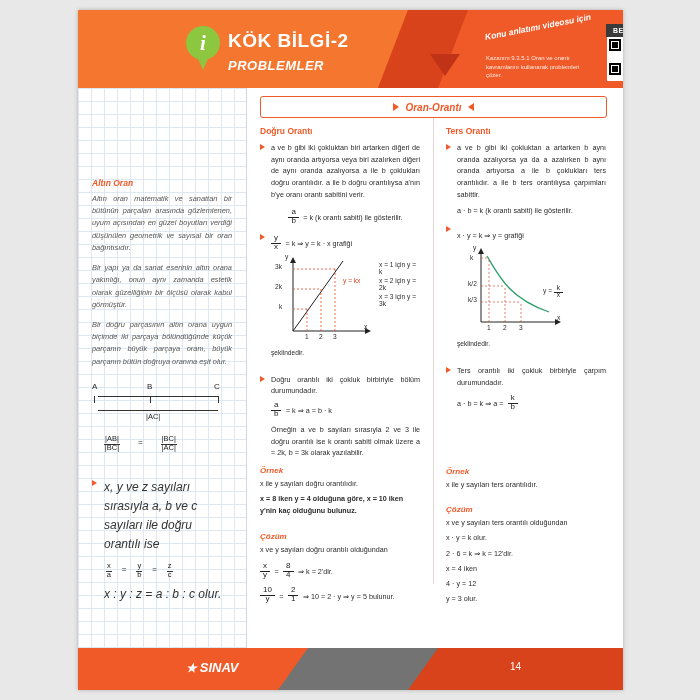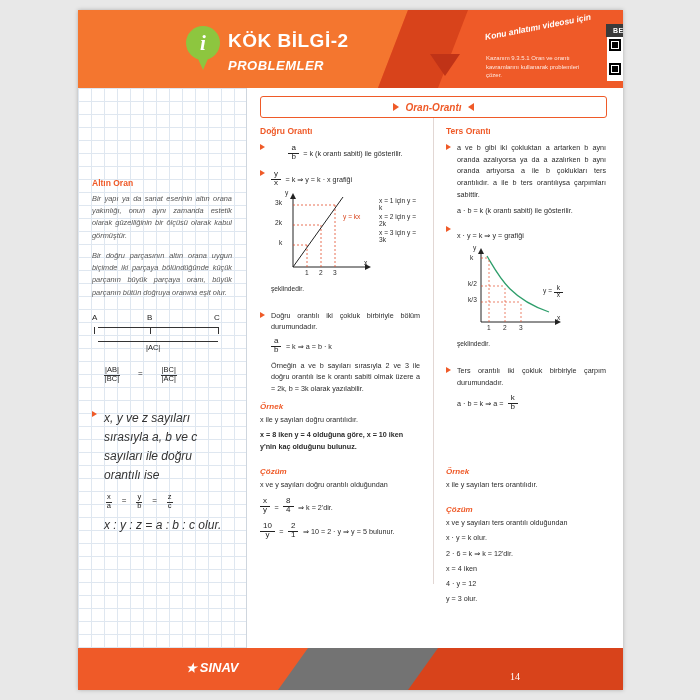--- a/index.html
+++ b/index.html
@@ -83,21 +83,21 @@
     position:absolute;left:0;top:0;width:168px;height:560px;
     background-image:
       linear-gradient(to right, #dfe7f0 1px, transparent 1px),
       linear-gradient(to bottom, #dfe7f0 1px, transparent 1px);
     background-size:13px 13px;
   }
   .vline{position:absolute;left:168px;top:0;width:1px;height:560px;background:#cfd6de;}
   .midline{position:absolute;left:355px;top:16px;width:1px;height:480px;background:#e2d7d4;}
   
   .left-col{position:absolute;left:14px;top:90px;width:140px;}
-  .lc-title{color:#ef5a28;font-size:8.5px;font-weight:bold;margin-bottom:5px;}
+  .lc-title{color:#ef5a28;font-size:8.5px;font-weight:bold;font-style:italic;margin-bottom:5px;}
   .lc-p{color:#555;font-size:7.4px;line-height:1.65;font-style:italic;margin-bottom:8px;text-align:justify;}
   .seg{position:relative;margin-top:14px;height:46px;}
   .seg .line{position:absolute;left:6px;top:14px;width:120px;height:1px;background:#333;}
   .seg .t1{position:absolute;left:2px;top:14px;width:1px;height:7px;background:#333;}
   .seg .t2{position:absolute;left:58px;top:14px;width:1px;height:7px;background:#333;}
   .seg .t3{position:absolute;left:126px;top:14px;width:1px;height:7px;background:#333;}
   .seg .lbl{position:absolute;top:0;font-size:8px;color:#222;}
   .seg .ac{position:absolute;left:54px;top:30px;font-size:7.5px;color:#222;}
   .seg .acbar{position:absolute;left:6px;top:28px;width:120px;height:1px;background:#333;}
   .frac-row{display:flex;gap:18px;margin-top:6px;margin-left:12px;}
@@ -148,21 +148,21 @@
     clip-path:polygon(0 0,230px 0,200px 42px,0 42px);
   }
   .f-dark{
     position:absolute;left:330px;top:0;width:215px;height:42px;background:#d8431b;
     clip-path:polygon(30px 0,215px 0,215px 42px,0 42px);
   }
   .f-logo{
     position:absolute;left:108px;top:12px;color:#fff;font-size:13px;font-weight:bold;font-style:italic;
   }
   .f-logo .s{display:inline-block;color:#fff;margin-right:3px;font-size:12px;}
-  .pageno{position:absolute;left:432px;top:23px;color:#fff;font-size:10px;font-family:Liberation Serif, serif;}
+  .pageno{position:absolute;left:432px;top:13px;color:#fff;font-size:10px;}
 </style>
 </head>
 <body>
 
 <div class="page">
 
   <div class="header">
     <div class="hdr-orange"></div>
     <div class="hdr-light"></div>
     <div class="hdr-dark-tri"></div>
@@ -239,20 +239,21 @@
     <div class="kazanim">Kazanım 9.3.5.1 Oran ve orantı kavramlarını kullanarak problemleri çözer.</div>
   </div>
 
   <div class="body">
     <div class="grid-left"></div>
     <div class="vline"></div>
     <div class="midline"></div>
 
     <div class="left-col">
       <div class="lc-title">Altın Oran</div>
+      <div class="lc-p">Altın oran matematik ve sanattan bir bütünün parçaları arasında gözlemlenen, uyum açısından en güzel boyutları verdiği düşünülen geometrik ve sayısal bir oran bağıntısıdır.</div>
       <div class="lc-p">Bir yapı ya da sanat eserinin altın orana yakınlığı, onun aynı zamanda estetik olarak güzelliğinin bir ölçüsü olarak kabul görmüştür.</div>
       <div class="lc-p">Bir doğru parçasının altın orana uygun biçimde iki parçaya bölündüğünde küçük parçanın büyük parçaya oranı, büyük parçanın bütün doğruya oranına eşit olur.</div>
 
       <div class="seg">
         <div class="lbl" style="left:0">A</div>
         <div class="lbl" style="left:55px">B</div>
         <div class="lbl" style="left:122px">C</div>
         <div class="line"></div>
           <div class="t1"></div>
           <div class="t2"></div>
@@ -300,20 +301,21 @@
       <span class="tri-r"></span>
       <span class="txt">Oran-Orantı</span>
       <span class="tri-l"></span>
     </div>
 
     <div class="col colA">
       <div class="sec-h">Doğru Orantı</div>
 
       <div class="bl">
         <div class="tri"></div>
+        <p>a ve b gibi iki çokluktan biri artarken diğeri de aynı oranda artıyorsa veya biri azalırken diğeri de aynı oranda azalıyorsa a ile b çoklukları doğru orantılıdır. a ile b doğru orantılıysa a'nın b'ye oranı orantı sabitini verir.</p>
         <div class="center-frac">
           <span class="ff">
             <span class="num">a</span><br>
             <span class="den">b</span>
           </span>
           <span class="inline-txt">= k (k orantı sabiti) ile gösterilir.</span>
         </div>
       </div>
 
       <div class="bl">

